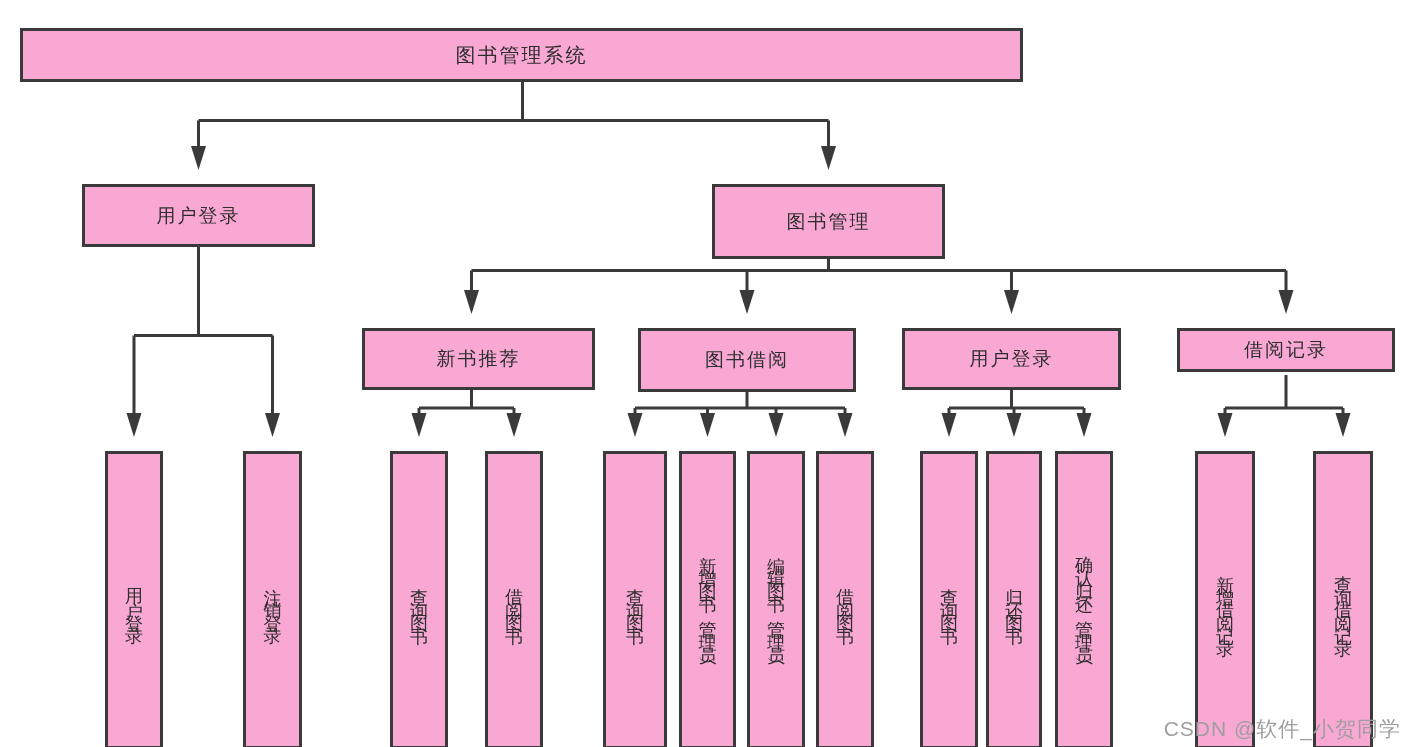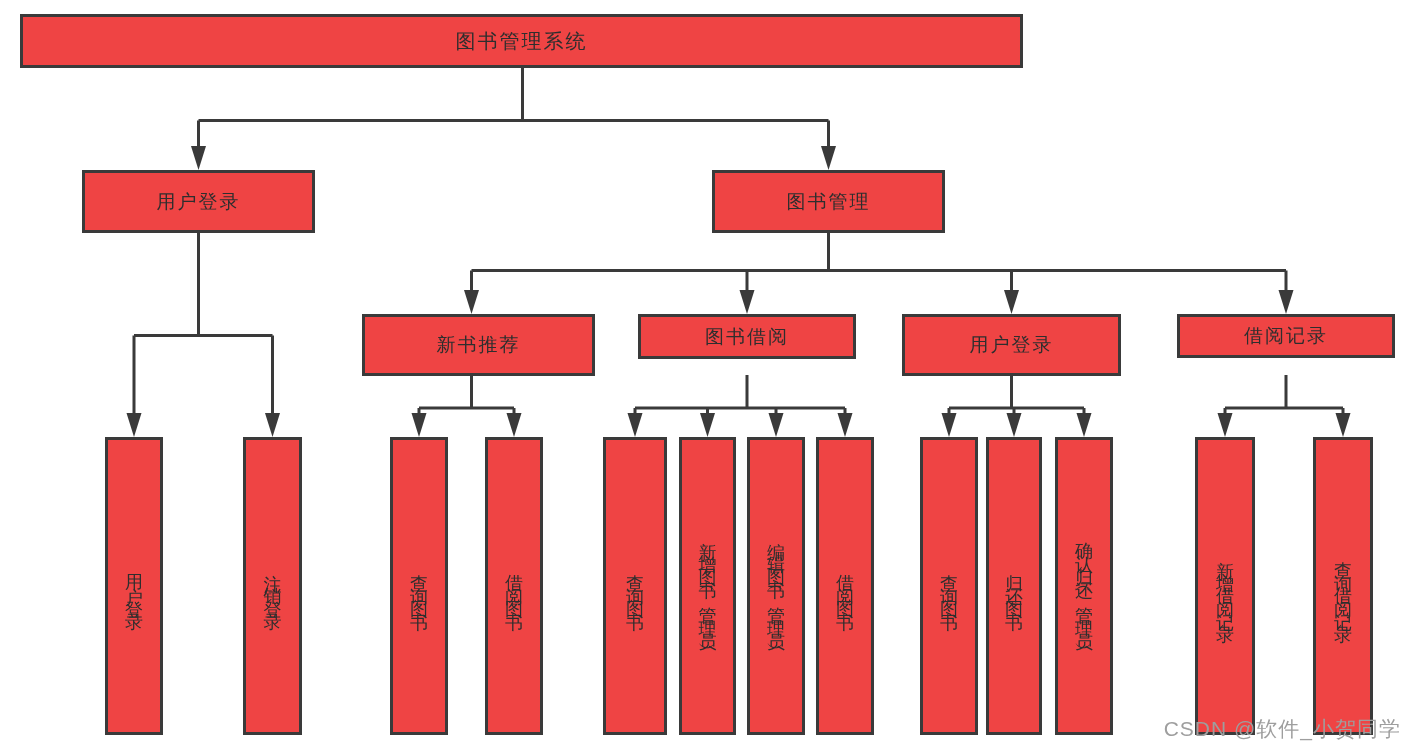--- a/index.html
+++ b/index.html
@@ -6,24 +6,24 @@
   body {
     width: 1405px; height: 747px;
     font-family: "Liberation Sans", "DejaVu Sans", sans-serif;
     position: relative; overflow: hidden;
   }
   .stage { position: absolute; left: 0; top: 0; width: 1405px; height: 747px; }
   svg.wires { position: absolute; left: 0; top: 0; }
   .box {
     position: absolute;
     box-sizing: border-box;
-    background: #ef4444;
+    background: #f9a8d4;
     border: 3px solid #3a3a3a;
     color: #2e2e2e;
-    display: flex; align-items: center; justify-content: center;
+    display: flex; align-items: center; justify-content: center; margin-top: 14px;
   }
   .hbox { font-size: 19px; letter-spacing: 2px; }
   .hbox.root { font-size: 20px; }
   .vbox { font-size: 18px; }
   .vbox .vtext {
     writing-mode: vertical-rl;
     text-orientation: mixed;
     letter-spacing: 13px;
     line-height: 1;
     white-space: nowrap;
@@ -62,28 +62,28 @@
              M1335.5,413 H1350.5 L1343,437 Z"></path>
   </svg>
 
   <div class="box hbox root" style="left:20px; top:14px; width:1003px; height:54px;">
     <span>图书管理系统</span>
   </div>
 
   <div class="box hbox" style="left:82px; top:170px; width:233px; height:63px;">
     <span>用户登录</span>
   </div>
-  <div class="box hbox" style="left:712px; top:170px; width:233px; height:63px;">
+  <div class="box hbox" style="left:712px; top:170px; width:233px; height:75px;">
     <span>图书管理</span>
   </div>
 
   <div class="box hbox" style="left:362px; top:314px; width:233px; height:62px;">
     <span>新书推荐</span>
   </div>
-  <div class="box hbox" style="left:638px; top:314px; width:218px; height:45px;">
+  <div class="box hbox" style="left:638px; top:314px; width:218px; height:64px;">
     <span>图书借阅</span>
   </div>
   <div class="box hbox" style="left:902px; top:314px; width:219px; height:62px;">
     <span>用户登录</span>
   </div>
   <div class="box hbox" style="left:1177px; top:314px; width:218px; height:44px;">
     <span>借阅记录</span>
   </div>
 
   <div class="box vbox" style="left:105px; top:437px; width:58px; height:298px;">

